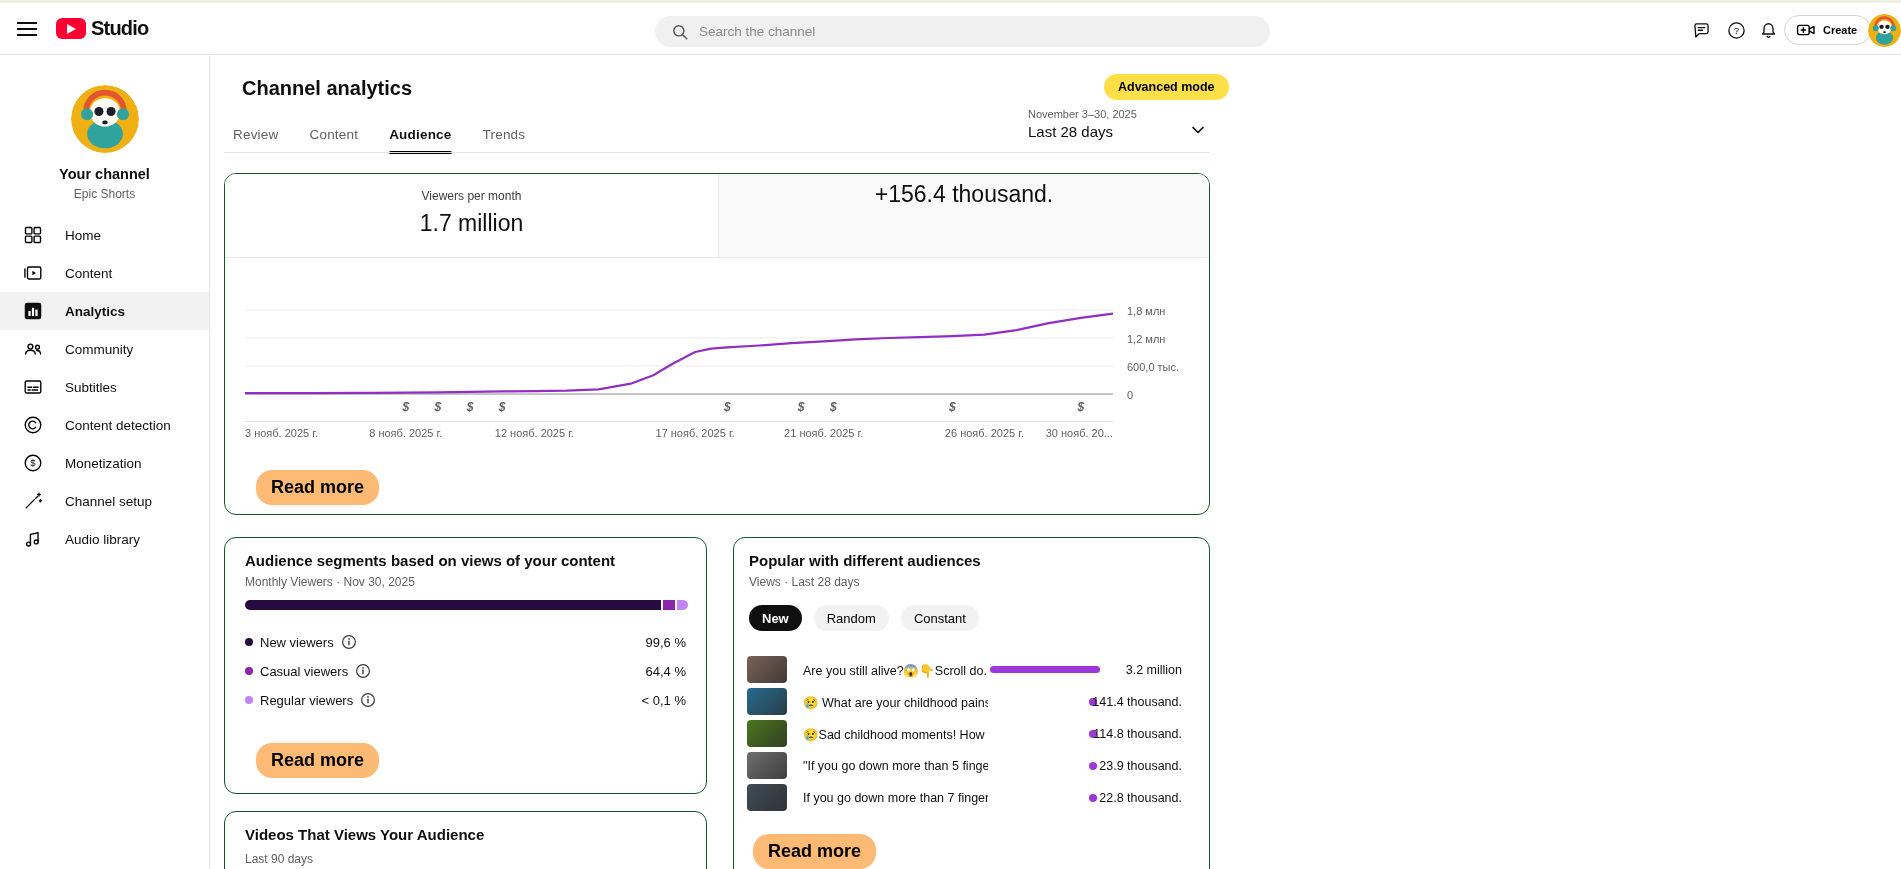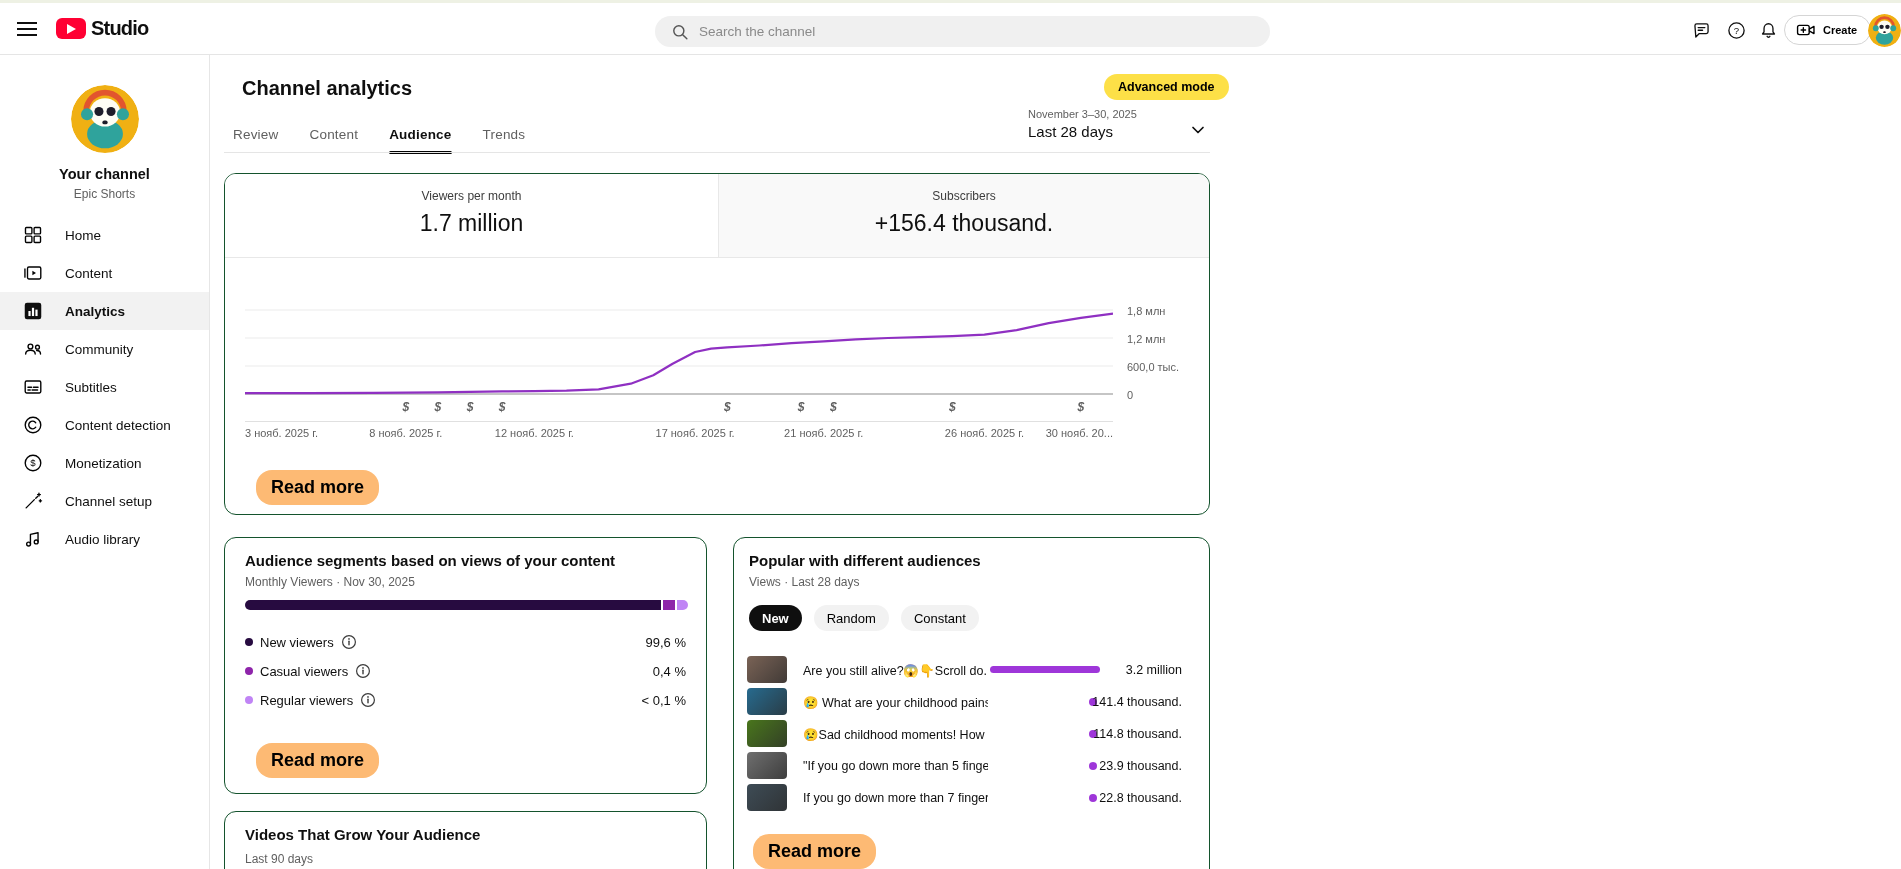--- a/index.html
+++ b/index.html
@@ -307,21 +307,20 @@
           <path d="M3 5.5 L8 10.5 L13 5.5" fill="none" stroke="currentColor" stroke-width="1.7" stroke-linecap="round" stroke-linejoin="round"></path>
         </svg></span>
   </div>
 
   <div class="card chart-card">
     <div class="metric-cell sel">
       <div class="metric-label">Viewers per month</div>
       <div class="metric-value">1.7 million</div>
     </div>
     <div class="metric-cell unsel">
-      <div class="metric-label">Subscribers</div>
       <div class="metric-value">+156.4 thousand.</div>
     </div>
     <svg class="plot" id="viewers-chart" viewBox="0 0 868 95" preserveAspectRatio="none">
         <line x1="0" x2="868" y1="6" y2="6" stroke="#ebebeb" stroke-width="1"></line>
         <line x1="0" x2="868" y1="34" y2="34" stroke="#ebebeb" stroke-width="1"></line>
         <line x1="0" x2="868" y1="62" y2="62" stroke="#ebebeb" stroke-width="1"></line>
         <line x1="0" x2="868" y1="90" y2="90" stroke="#8b8b8b" stroke-width="1"></line>
         <polyline points="0.0,89.1 64.3,89.1 128.6,88.8 160.7,88.6 192.9,88.4 225.0,87.9 257.2,87.4 289.3,87.2 321.5,86.7 353.6,85.3 385.8,79.7 408.3,71.3 427.6,59.7 450.1,48.0 466.1,44.7 482.2,43.3 514.4,41.5 546.5,39.1 578.7,37.3 610.8,35.4 643.0,34.0 675.1,33.1 707.3,32.1 739.4,30.7 771.6,26.1 803.7,19.1 835.9,13.9 868.0,9.7" fill="none" stroke="#8f30c2" stroke-width="2.2" stroke-linejoin="round"></polyline>
       </svg>
     <div class="y-labels" id="y-labels">
@@ -378,21 +377,21 @@
         <div class="leg-row">
           <span class="leg-dot" style="background: rgb(142, 36, 170);"></span>
           <span>Casual viewers</span>
           <span class="info-icon"><svg viewBox="0 0 16 16">
               <g fill="none" stroke="currentColor" stroke-width="1.2">
                 <circle cx="8" cy="8" r="6.4"></circle>
               </g>
               <path d="M8 7.2 v3.6" stroke="currentColor" stroke-width="1.4" stroke-linecap="round"></path>
               <circle cx="8" cy="4.9" r="0.85" fill="currentColor"></circle>
             </svg></span>
-          <span class="leg-val">0,4 %</span>
+          <span class="leg-val">64,4 %</span>
         </div>
         <div class="leg-row">
           <span class="leg-dot" style="background: rgb(192, 132, 245);"></span>
           <span>Regular viewers</span>
           <span class="info-icon"><svg viewBox="0 0 16 16">
               <g fill="none" stroke="currentColor" stroke-width="1.2">
                 <circle cx="8" cy="8" r="6.4"></circle>
               </g>
               <path d="M8 7.2 v3.6" stroke="currentColor" stroke-width="1.4" stroke-linecap="round"></path>
               <circle cx="8" cy="4.9" r="0.85" fill="currentColor"></circle>
@@ -440,16 +439,16 @@
           <div class="v-thumb" style="background: linear-gradient(135deg, rgb(62, 76, 86) 0%, rgb(42, 42, 42) 140%);"></div>
           <div class="v-title">If you go down more than 7 finger...</div>
           <div class="v-dot" style="background: rgb(158, 54, 217);"></div>
           <div class="v-val">22.8 thousand.</div>
         </div>
       </div>
     <button class="read-more pop-read-more">Read more</button>
   </div>
 
   <div class="card grow-card">
-    <div class="card-title">Videos That Grow Your Audience</div>
+    <div class="card-title">Videos That Views Your Audience</div>
     <div class="card-sub" style="top:40px">Last 90 days</div>
   </div>
 </div>
 
 </body></html>

